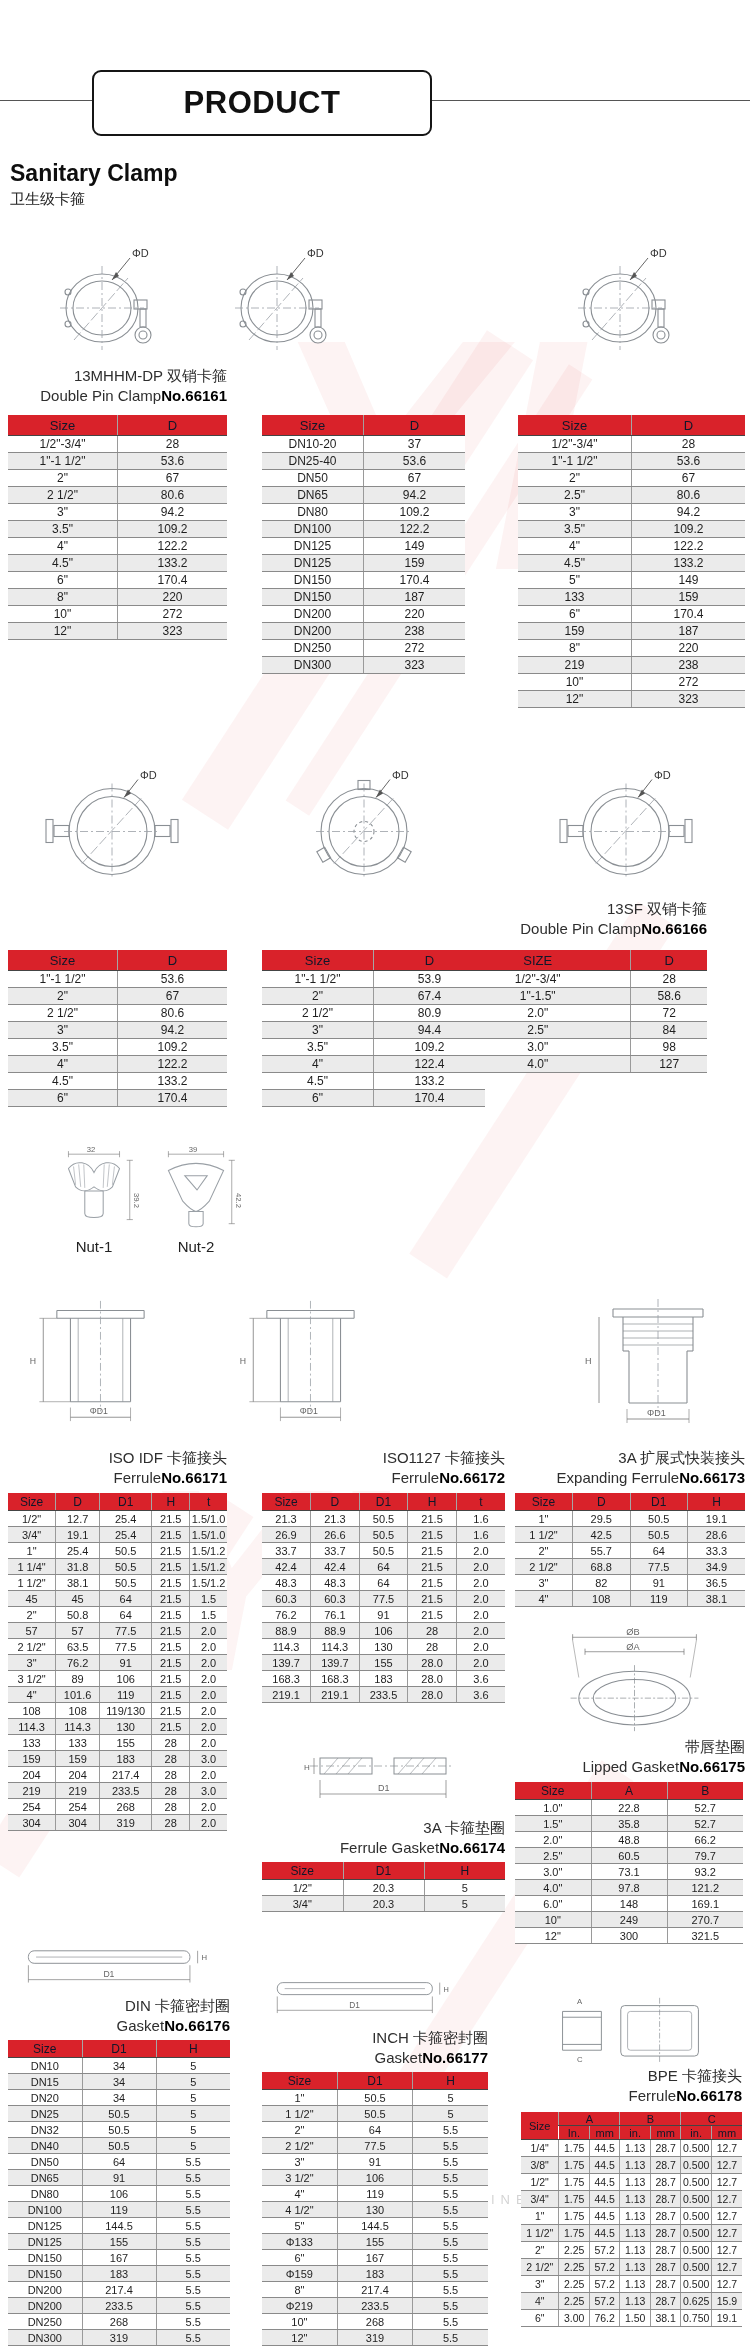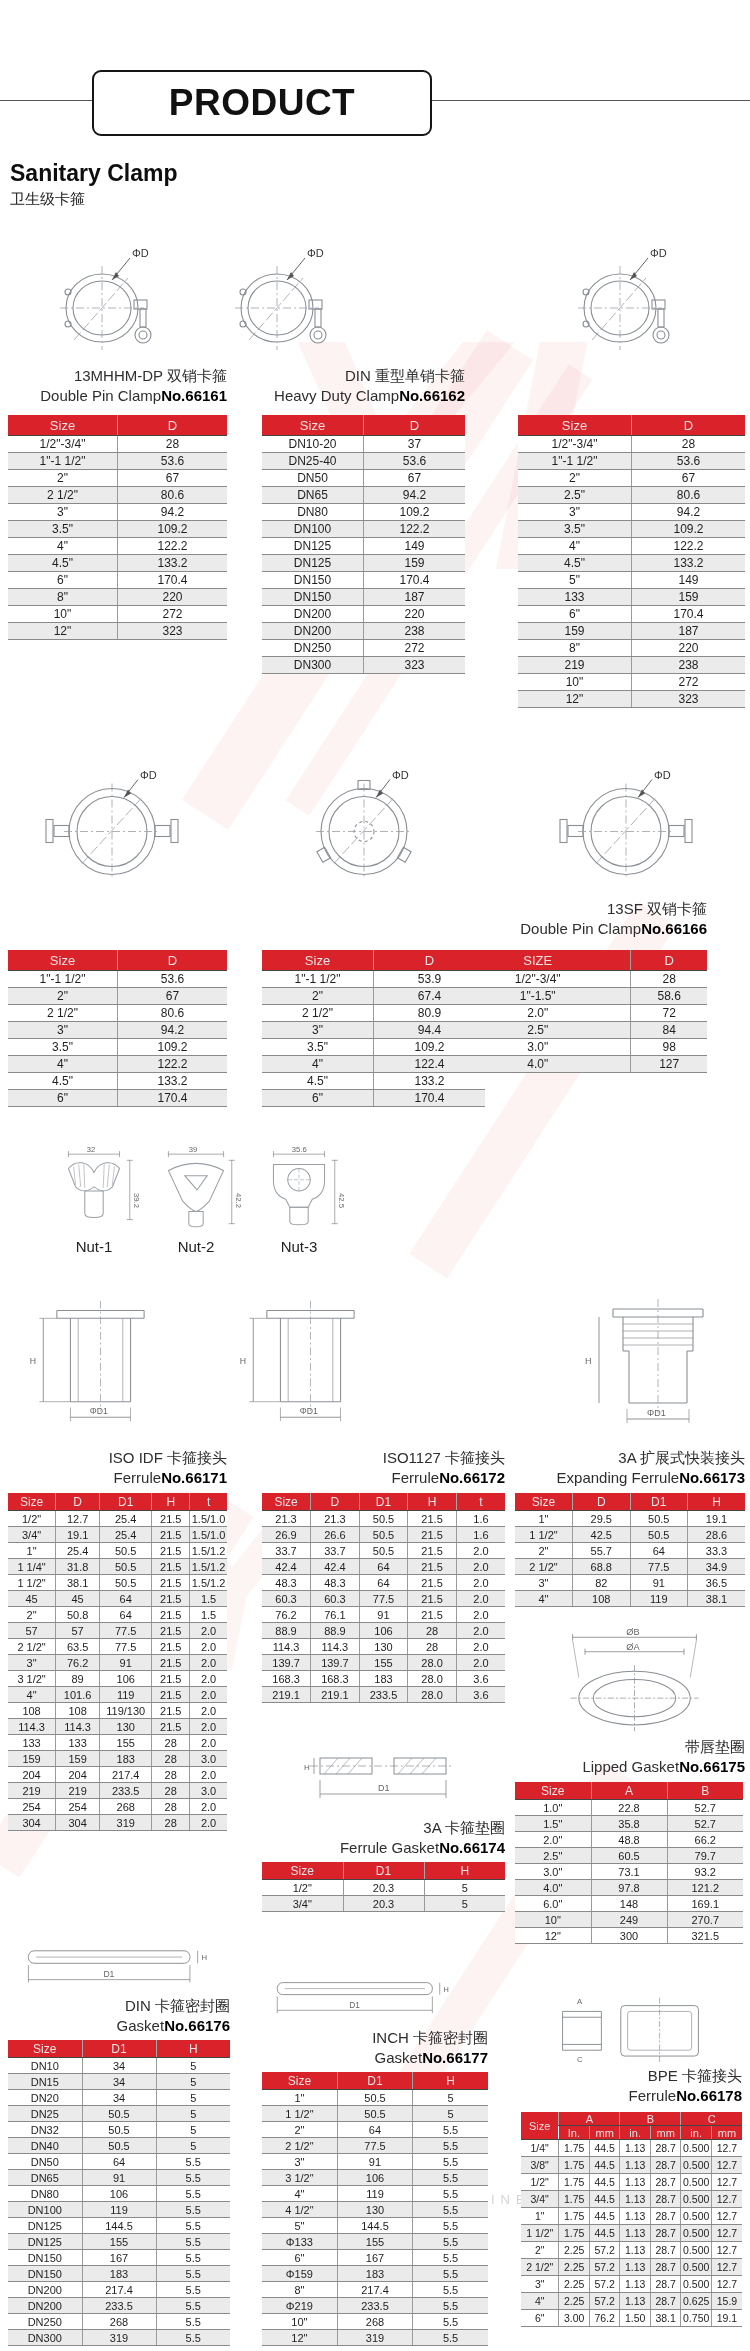--- a/index.html
+++ b/index.html
@@ -16,35 +16,35 @@
   
   .wm{position:absolute;inset:0;pointer-events:none;overflow:hidden;}
   .wm-logo{position:absolute;font-weight:bold;font-style:italic;color:rgba(225,48,48,0.06);line-height:1;}
   .wm-stripe{position:absolute;background:rgba(219,34,41,0.055);transform:rotate(33deg);}
   .wm-text{position:absolute;font-size:13px;letter-spacing:6px;color:rgba(120,120,120,0.33);white-space:nowrap;}
 
   
   .hline{position:absolute;left:0;right:0;height:1px;background:#555;}
   .hbox{position:absolute;display:flex;align-items:center;justify-content:center;gap:8px;
         background:#fff;border:2px solid #151515;border-radius:9px;
-        font-size:37px;font-weight:600;letter-spacing:0.5px;}
+        font-size:31px;font-weight:600;letter-spacing:0.5px;}
   .hbox .blk{color:#111;}
   .hbox .org{color:var(--orange);}
 
   .sec-title{font-size:23px;font-weight:bold;color:#0e0e0e;}
   .sec-sub{font-size:15px;color:#222;}
 
   
   .tb{line-height:1.3;color:#2e2e2e;}
   .tb .trow{display:flex;justify-content:flex-end;align-items:baseline;font-size:15px;white-space:nowrap;}
   .tno{font-weight:bold;color:#000;font-size:15px;}
 
   
   .ptable{width:100%;border-collapse:collapse;table-layout:fixed;text-align:center;color:var(--ink);}
-  .ptable th{background:var(--red);color:#e5e5e5;font-weight:normal;border-bottom:1px solid #444;padding:0 1px;overflow:hidden;}
+  .ptable th{background:var(--red);color:#0f172a;font-weight:normal;border-bottom:1px solid #444;padding:0 1px;overflow:hidden;}
   .ptable th+th{border-left:1px solid rgba(0,0,0,0.35);}
   .ptable td{border-bottom:1px solid var(--line);background:#fff;padding:0 1px;overflow:hidden;white-space:nowrap;}
   .ptable td+td{border-left:1px solid #9a9a9a;}
   .ptable tbody tr:nth-child(even) td{background:#ebebeb;}
 
   .sz-a th{height:20px;font-size:13px;}
   .sz-a td{height:16px;font-size:12px;}
   .sz-b th{height:17px;font-size:12px;}
   .sz-b td{height:15px;font-size:11px;}
   .sz-c th{height:13px;font-size:11px;}
@@ -154,29 +154,20 @@
   </svg>
 </div>
 
   <div class="abs tb" style="left:8px;top:366px;width:219px">
     <div class="trow">
         <span>13MHHM-DP 双销卡箍</span>
       </div>
     <div class="trow">
         <span>Double Pin Clamp</span>
         <span class="tno">No.66161</span>
-      </div>
-  </div>
-  <div class="abs tb" style="left:262px;top:366px;width:203px">
-    <div class="trow">
-        <span>DIN 重型单销卡箍</span>
-      </div>
-    <div class="trow">
-        <span>Heavy Duty Clamp</span>
-        <span class="tno">No.66162</span>
       </div>
   </div>
 
   <div class="abs sz-a" style="left:8px;top:415px;width:219px">
       <table class="ptable">
         <thead>
           <tr>
             <th>Size</th>
             <th>D</th>
           </tr>
@@ -618,42 +609,20 @@
           <line x1="72" y1="5" x2="72" y2="11"></line>
           <line x1="80" y1="14" x2="80" y2="76"></line>
           <line x1="77" y1="14" x2="83" y2="14"></line>
           <line x1="77" y1="76" x2="83" y2="76"></line>
         </g>
       <text x="38" y="6" font-size="7.5" fill="#666">39</text>
       <text x="84" y="46" font-size="7.5" fill="#666" transform="rotate(90 84 46)">42.2</text>
     </svg>
     <div class="nut-cap">Nut-2</div>
   </div>
-  <div class="abs" style="left:253px;top:1146px;width:92px">
-    <svg viewBox="0 0 90 84">
-      <g fill="none" stroke="#9aa0a6" stroke-width="1">
-        <path d="M20,18 h50 v16 q0,14 -12,18 l-4,8 h-18 l-4,-8 q-12,-4 -12,-18 Z"></path>
-        <circle cx="45" cy="33" r="11"></circle>
-        <line x1="34" y1="33" x2="56" y2="33" stroke-width="0.6" stroke-dasharray="4 2"></line>
-        <line x1="45" y1="22" x2="45" y2="44" stroke-width="0.6" stroke-dasharray="4 2"></line>
-        <path d="M36,60 h18 v14 q0,3 -9,3 q-9,0 -9,-3 Z"></path>
-      </g>
-      <g stroke="#777" stroke-width="0.6" fill="none">
-          <line x1="20" y1="8" x2="70" y2="8"></line>
-          <line x1="20" y1="5" x2="20" y2="11"></line>
-          <line x1="70" y1="5" x2="70" y2="11"></line>
-          <line x1="80" y1="14" x2="80" y2="76"></line>
-          <line x1="77" y1="14" x2="83" y2="14"></line>
-          <line x1="77" y1="76" x2="83" y2="76"></line>
-        </g>
-      <text x="38" y="6" font-size="7.5" fill="#666">35.6</text>
-      <text x="84" y="46" font-size="7.5" fill="#666" transform="rotate(90 84 46)">42.5</text>
-    </svg>
-    <div class="nut-cap">Nut-3</div>
-  </div>
 
   <div class="abs fig" style="left:20px;top:1286px;width:160px;height:150px">
   <svg viewBox="0 0 165 140">
     <g fill="none" stroke="#8a8f94" stroke-width="1.1">
       <line x1="38" y1="18" x2="128" y2="18"></line>
       <line x1="38" y1="26" x2="128" y2="26"></line>
       <line x1="38" y1="18" x2="38" y2="26"></line>
       <line x1="128" y1="18" x2="128" y2="26"></line>
       <line x1="52" y1="26" x2="52" y2="112"></line>
       <line x1="114" y1="26" x2="114" y2="112"></line>

